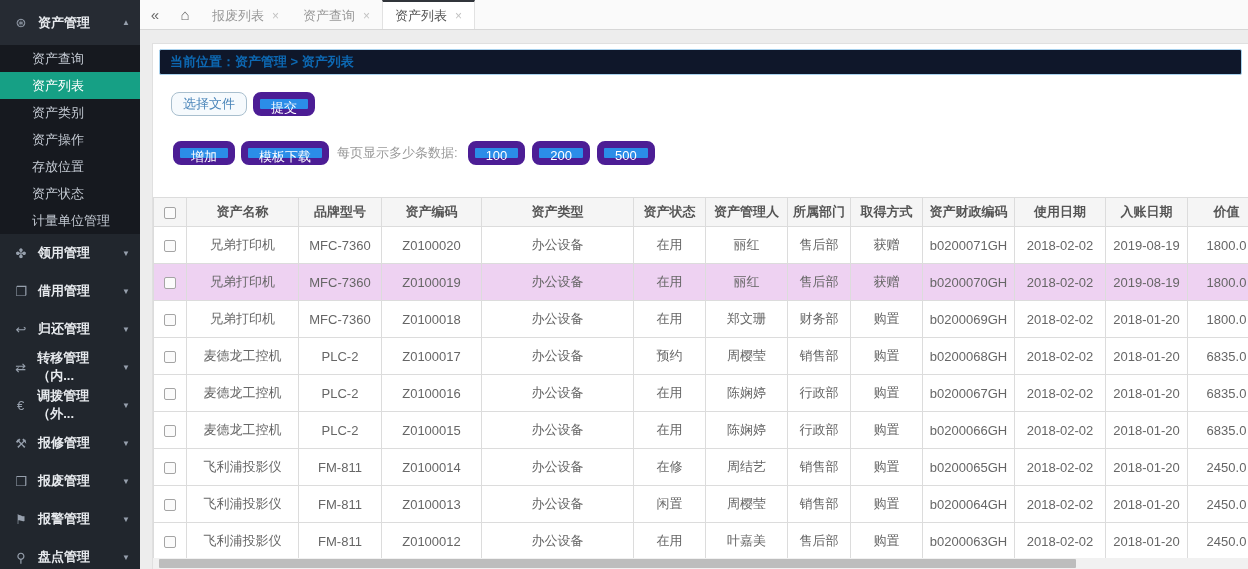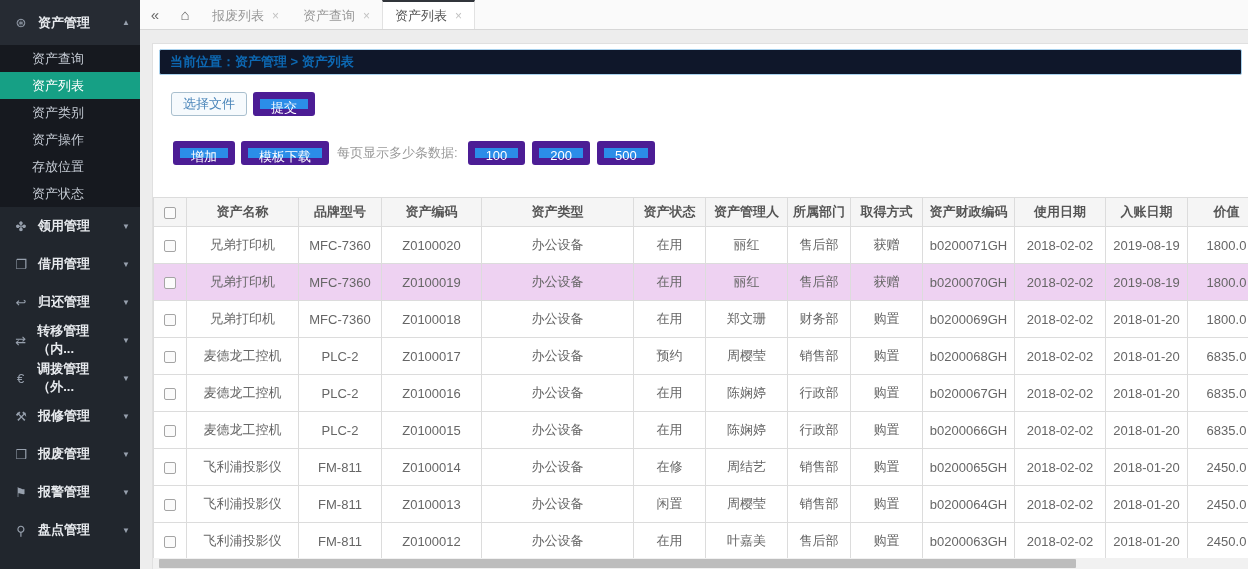--- a/index.html
+++ b/index.html
@@ -35,21 +35,21 @@
   
   .content { flex:1; position:relative; }
   .panel { position:absolute; left:12px; top:13px; right:0; bottom:0; background:#fff;
     border-left:1px solid #e0e0e0; border-top:1px solid #e0e0e0; overflow:hidden; }
 
   .breadcrumb { margin:5px 6px 0 6px; height:26px; line-height:24px; padding-left:10px;
     background:#0f172a; border:1px solid #a9d2ee; border-radius:2px;
     color:#0d68b2; font-weight:bold; }
 
   .upload-row { margin:17px 0 0 18px; display:flex; gap:6px; }
-  .btn { height:24px; padding:0 11px; border-radius:3px; font-size:13px; cursor:pointer;
+  .btn { height:24px; padding:0 11px; border-radius:8px; font-size:13px; cursor:pointer;
     font-family:inherit; }
   .btn-file { background:#f6fafd; border:1px solid #a9bfce; color:#4a85b9; }
   .btn-blue { background:#2b8de8; border:7px solid #4c1d95; color:#fff; }
 
   .toolbar-row { margin:25px 0 0 20px; display:flex; align-items:center; gap:6px; }
   .page-size-label { color:#9a9a9a; margin:0 4px 0 2px; }
 
   
   .table-wrap { margin-top:32px; overflow:hidden; }
   table { border-collapse:collapse; table-layout:fixed; width:1112px; }
@@ -77,20 +77,21 @@
           <span>资产管理</span>
           <span class="side-caret">▲</span>
         </div>
         <div class="side-sub">
           <div class="side-sub-item">资产查询</div>
           <div class="side-sub-item active">资产列表</div>
           <div class="side-sub-item">资产类别</div>
           <div class="side-sub-item">资产操作</div>
           <div class="side-sub-item">存放位置</div>
           <div class="side-sub-item">资产状态</div>
+          <div class="side-sub-item">计量单位管理</div>
         </div>
         <div class="side-parent">
           <span class="side-icon">✤</span>
           <span>领用管理</span>
           <span class="side-caret">▼</span>
         </div>
         <div class="side-parent">
           <span class="side-icon">❐</span>
           <span>借用管理</span>
           <span class="side-caret">▼</span>

